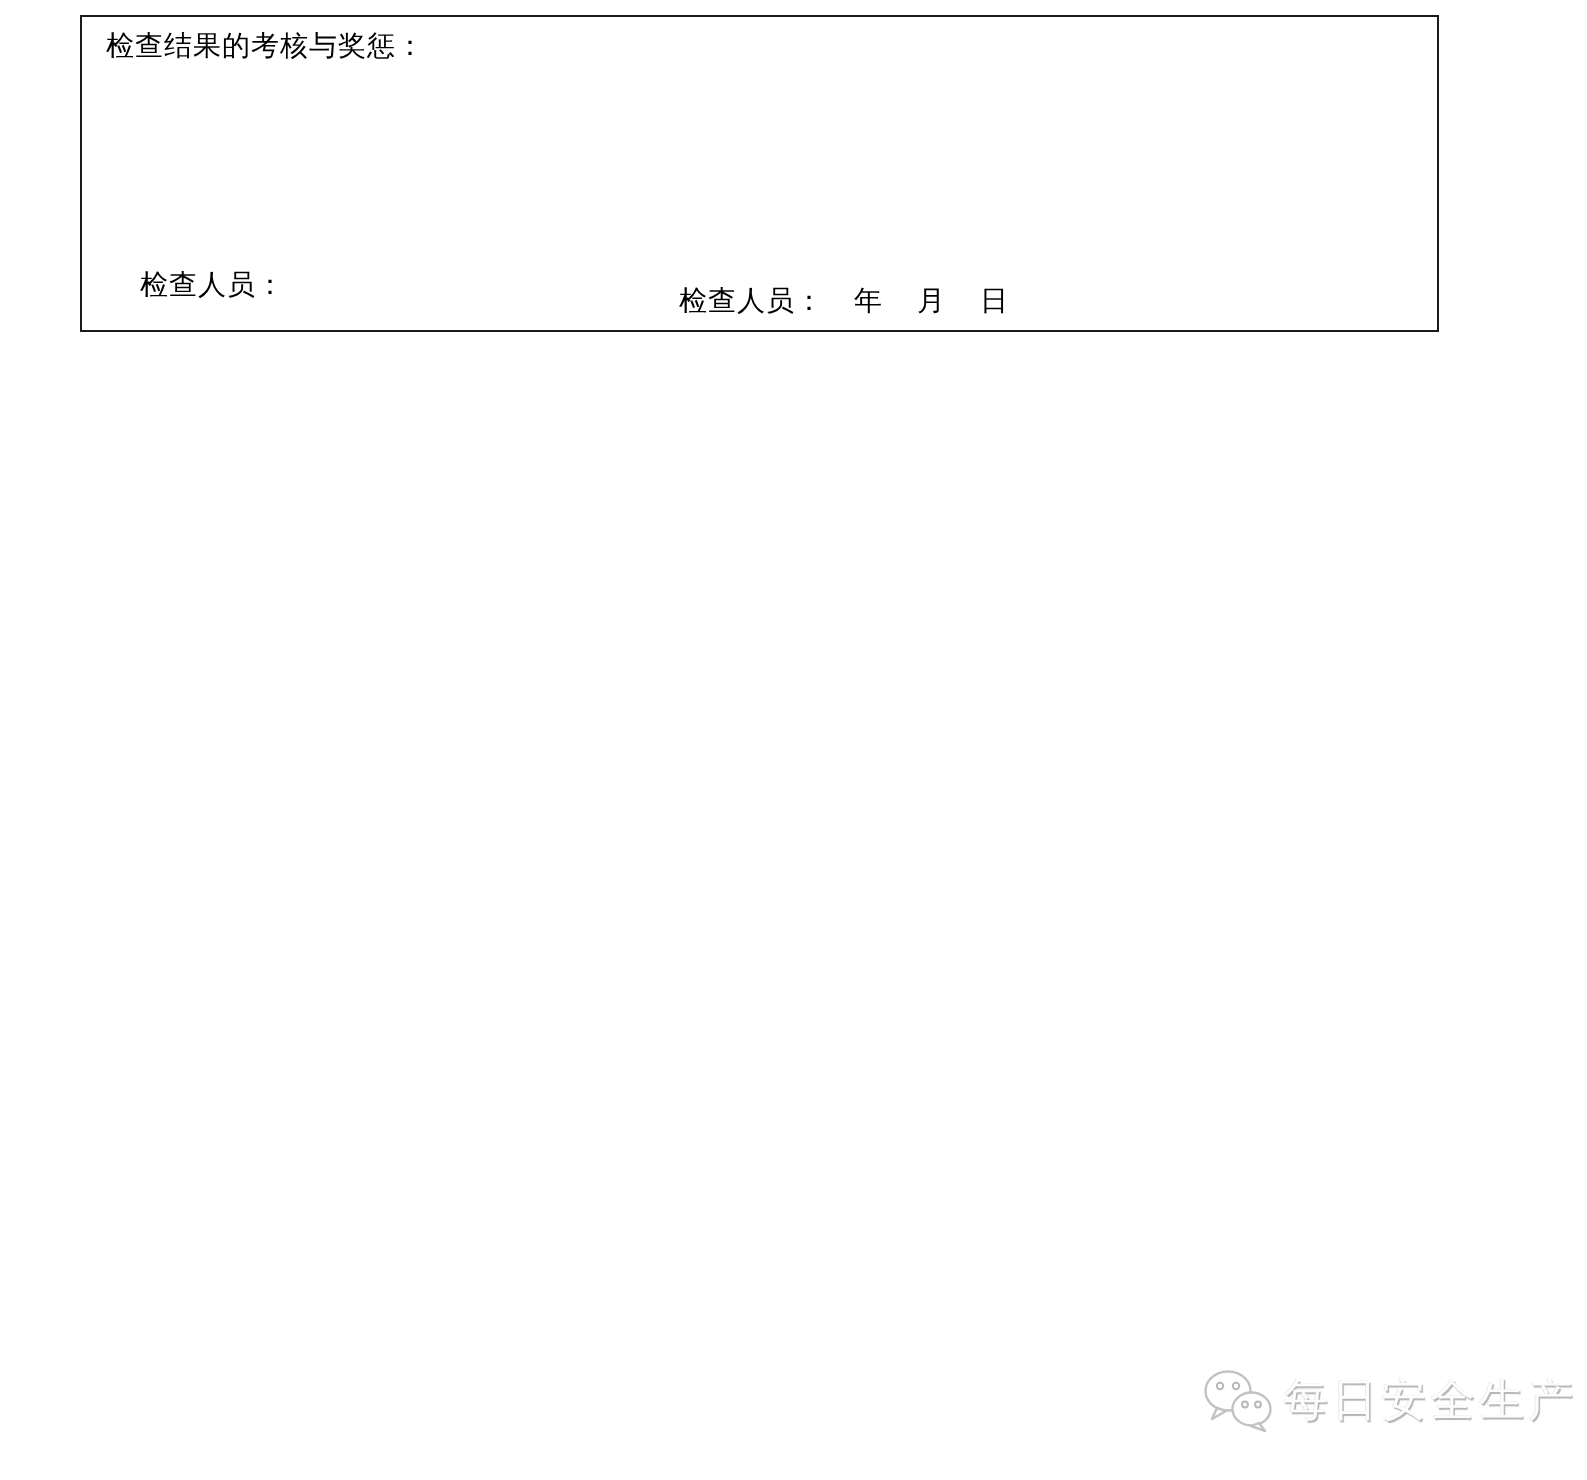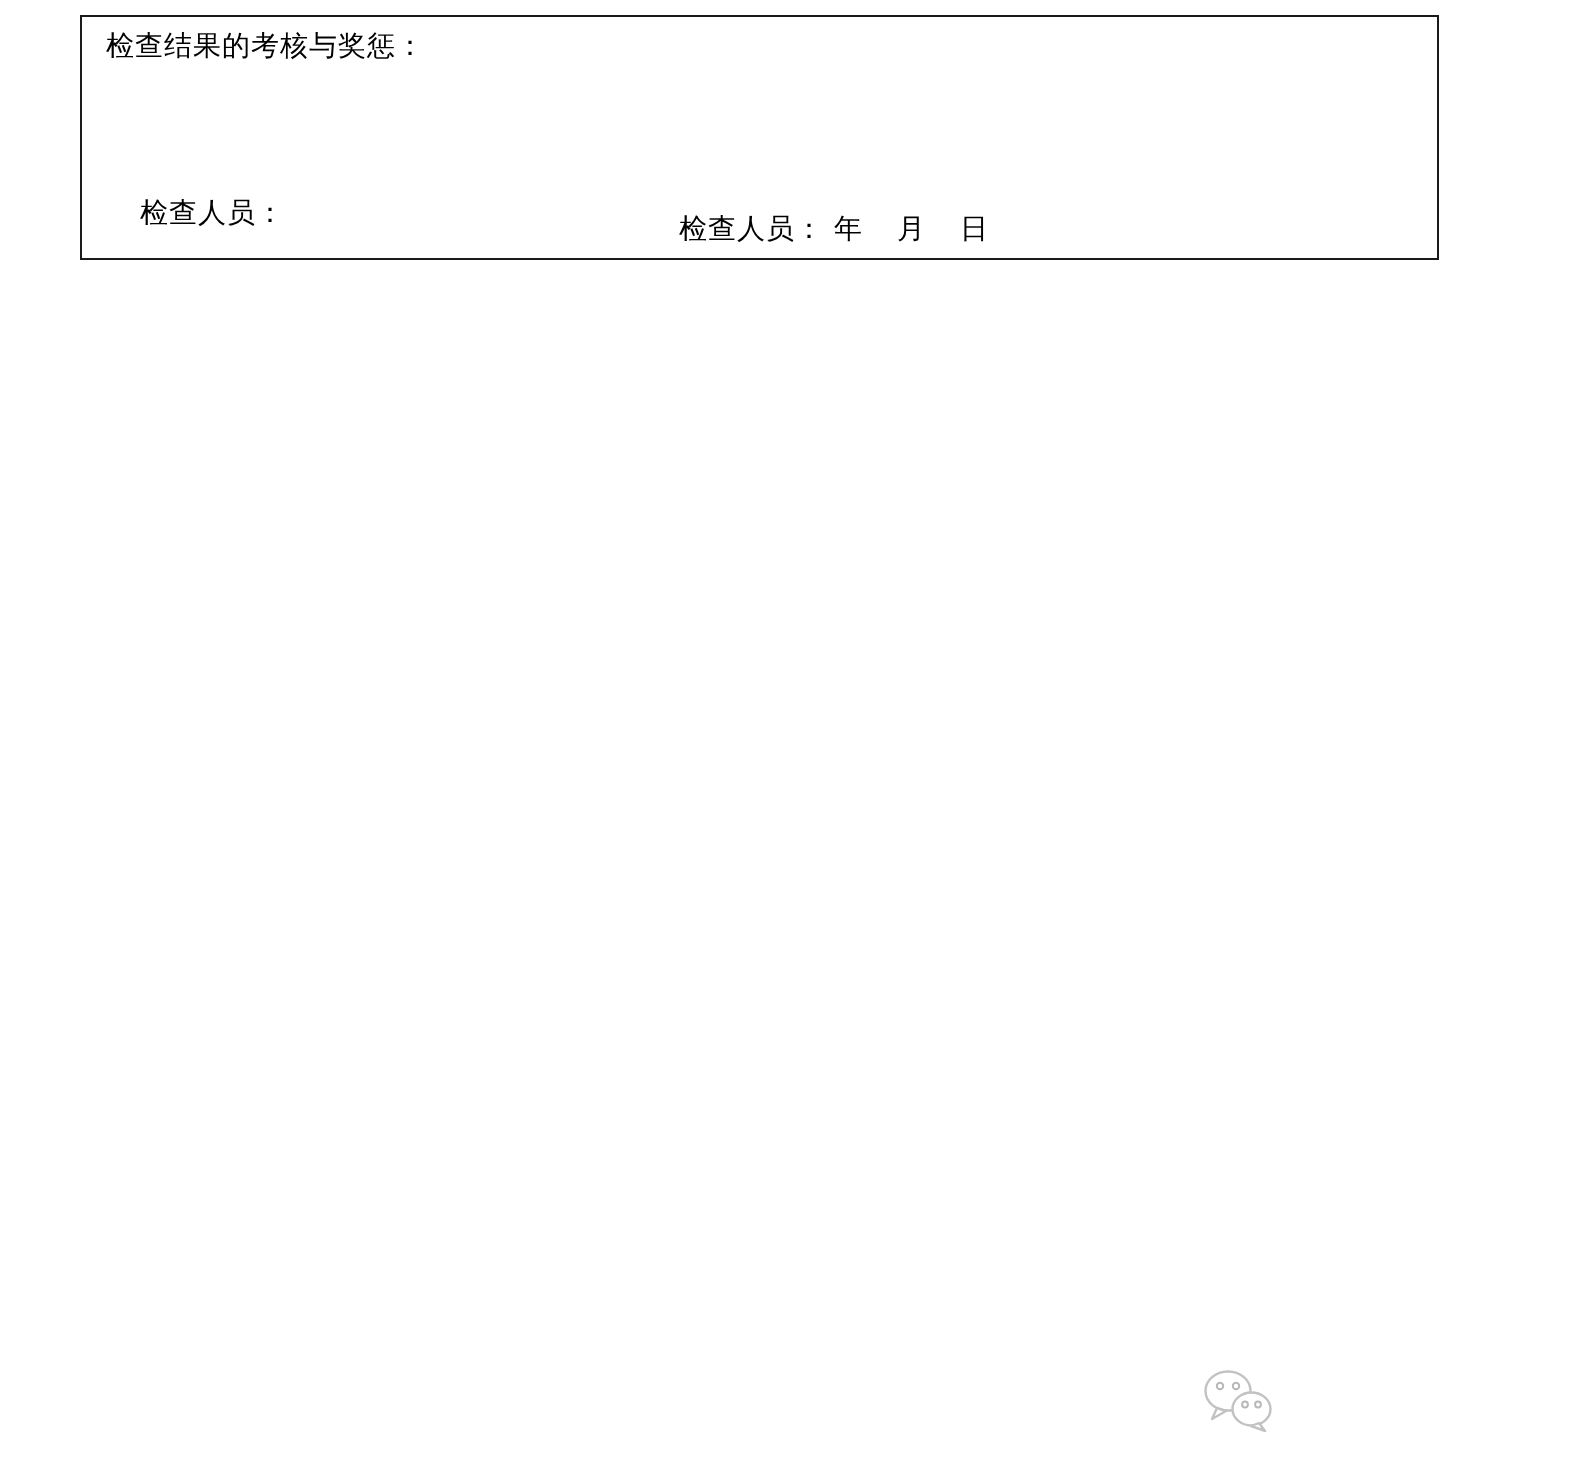--- a/index.html
+++ b/index.html
@@ -12,27 +12,27 @@
   table.checklist{
     position:absolute;left:80px;top:15px;
     width:1357px;border-collapse:collapse;table-layout:fixed;
     background:#fff;
   }
   table.checklist td{
     border:2px solid #1a1a1a;
     vertical-align:middle;
     font-size:28px;line-height:42px;letter-spacing:1px;
     padding:0;
-  }  tr.r-foot{height:243px;}
+  }  tr.r-foot{height:315px;}
   
   td.footcell{ position:relative;vertical-align:top; }
   .assessment{ position:absolute;top:8px;left:24px;font-size:28px;letter-spacing:1px; }
   .inspector{ position:absolute;bottom:24px;left:58px;font-size:28px;letter-spacing:1px; }
   .insp-time{ position:absolute;bottom:8px;left:597px;font-size:28px;letter-spacing:1px; }
-  .insp-time .date{ margin-left:10px;letter-spacing:14px; }
+  .insp-time .date{ margin-left:30px;letter-spacing:14px; }
   
   .watermark{
     position:absolute;left:1203px;top:1368px;
     display:flex;align-items:center;white-space:nowrap;z-index:5;
   }
   .watermark svg{flex:0 0 auto;}
   .wm-text{
     font-size:45px;letter-spacing:4px;margin-left:8px;
     color:#fdfdfd;
     text-shadow:1.5px 1.5px 1px #b4b4b4, -0.5px -0.5px 0 #d9d9d9;
@@ -71,13 +71,14 @@
       <ellipse cx="48.5" cy="41" rx="19" ry="16.5"></ellipse>
       <path d="M56 55 L62 63 L48 58 Z" stroke-linejoin="round"></path>
     </g>
     <g fill="#ffffff" stroke="#b8b8b8" stroke-width="2">
       <circle cx="17" cy="18" r="3.2"></circle>
       <circle cx="33" cy="18" r="3.2"></circle>
       <circle cx="42" cy="36.5" r="2.9"></circle>
       <circle cx="55" cy="36.5" r="2.9"></circle>
     </g>
   </svg>
+  <span class="wm-text">每日安全生产</span>
 </div>
 
 </body></html>

